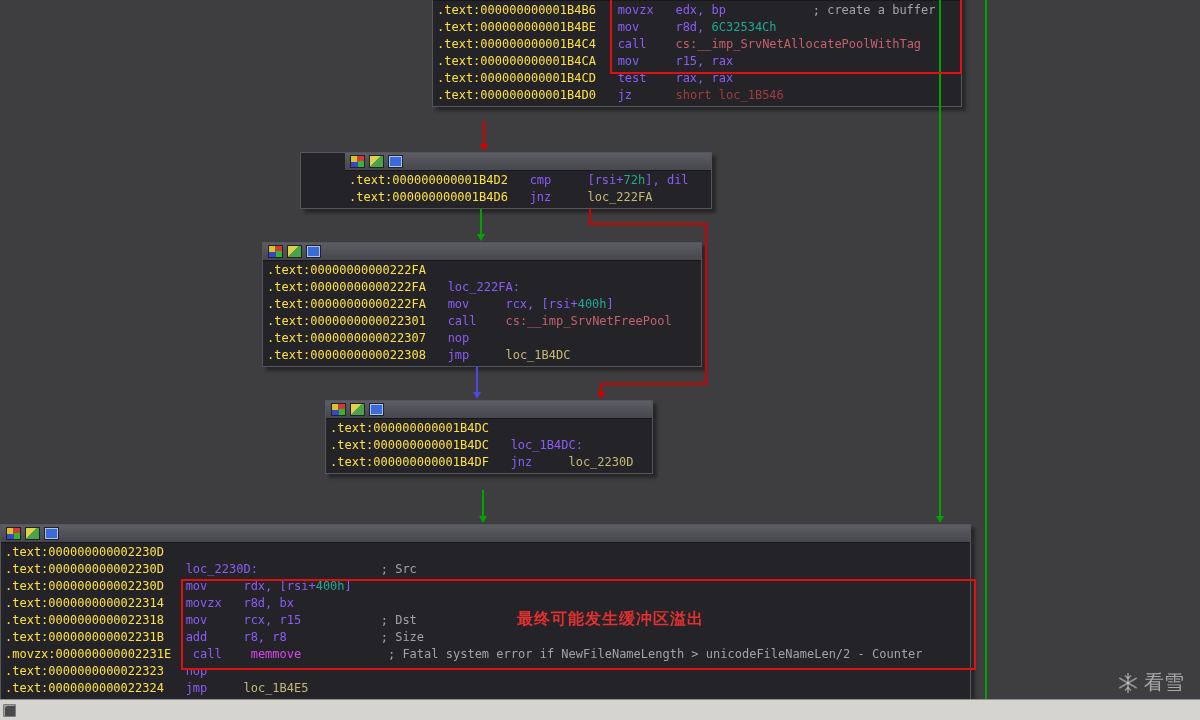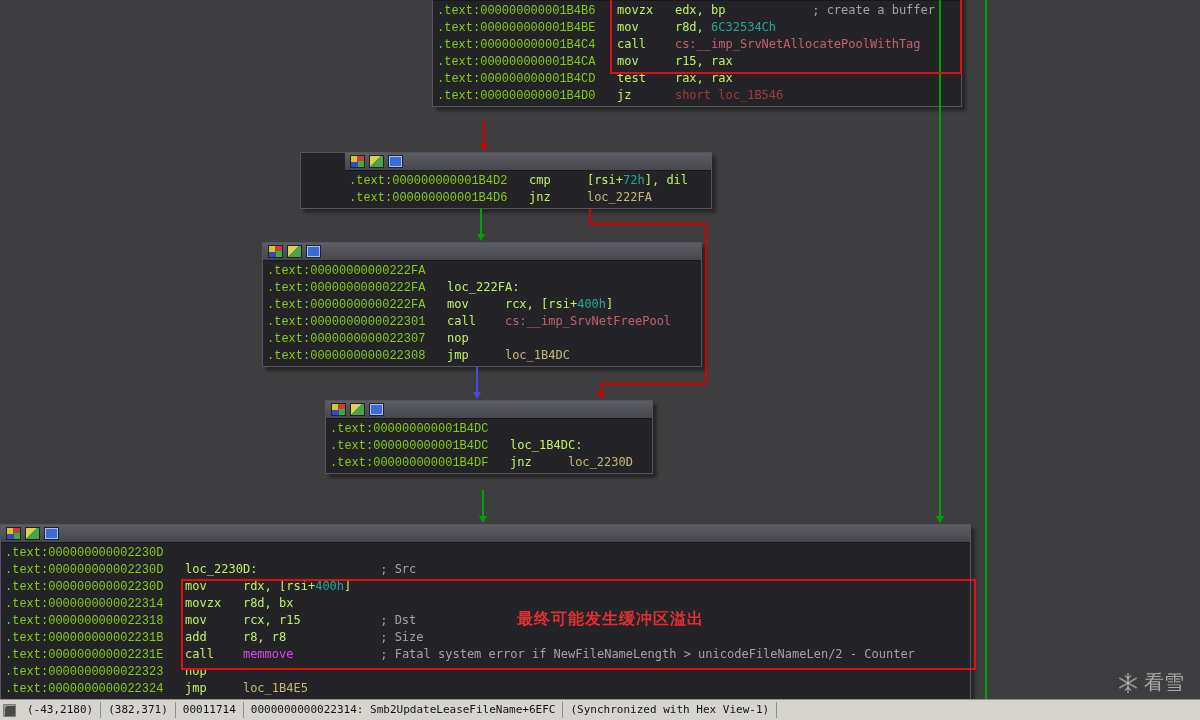--- a/index.html
+++ b/index.html
@@ -12,22 +12,22 @@
   .node-title{height:17px;background:linear-gradient(#5d5d65,#46464c);
               border-bottom:1px solid #18181b;display:flex;align-items:center;padding:0 3px;}
   .ic{width:13px;height:11px;display:inline-block;margin:0 2px;border:1px solid #222;}
   .ic-grid{background:conic-gradient(#d23a3a 0 25%,#35b335 25% 50%,#3548c9 50% 75%,#d8c22f 75%);}
   .ic-edit{background:linear-gradient(135deg,#ddd04a 45%,#4aa34a 45%);}
   .ic-group{background:#3a6bd6;box-shadow:inset 0 0 0 1px #a9c2f2;}
   .node-body{padding:1px 4px 2px 4px;}
   .code-line{height:17px;line-height:17px;font-size:12px;white-space:pre;}
 
   
-  .c-a{color:#84cc16;font-family:Liberation Mono, monospace;} 
-  .c-t{color:#bef264;} 
+  .c-a{color:#fde047;} 
+  .c-t{color:#8b5cf6;} 
   .c-n{color:#21a893;} 
   .c-c{color:#a3a3a3;} 
   .c-i{color:#c2606f;} 
   .c-l{color:#c6b878;} 
   .c-r{color:#a23c3c;} 
   .c-m{color:#d946ef;} 
 
   
   .block0{left:432px;top:-18px;width:528px;}
   .block1{left:300px;top:152px;width:366px;padding-left:44px;}
@@ -149,21 +149,21 @@
       <span class="ic ic-edit"></span>
       <span class="ic ic-group"></span>
     </div>
     <div class="node-body">
         <div class="code-line"><span class="c-a">.text:000000000002230D</span></div>
         <div class="code-line"><span class="c-a">.text:000000000002230D</span><span class="c-t">   loc_2230D:                 </span><span class="c-c">; Src</span></div>
         <div class="code-line"><span class="c-a">.text:000000000002230D</span><span class="c-t">   mov     rdx, [rsi+</span><span class="c-n">400h</span><span class="c-t">]</span></div>
         <div class="code-line"><span class="c-a">.text:0000000000022314</span><span class="c-t">   movzx   r8d, bx</span></div>
         <div class="code-line"><span class="c-a">.text:0000000000022318</span><span class="c-t">   mov     rcx, r15           </span><span class="c-c">; Dst</span></div>
         <div class="code-line"><span class="c-a">.text:000000000002231B</span><span class="c-t">   add     r8, r8             </span><span class="c-c">; Size</span></div>
-        <div class="code-line"><span class="c-a">.text:000000000002231E</span><span class="c-t">   call    </span><span class="c-m">memmove</span><span class="c-t">            </span><span class="c-c">; Fatal system error if NewFileNameLength &gt; unicodeFileNameLen/2 - Counter</span></div>
+        <div class="code-line"><span class="c-a">.movzx:000000000002231E</span><span class="c-t">   call    </span><span class="c-m">memmove</span><span class="c-t">            </span><span class="c-c">; Fatal system error if NewFileNameLength &gt; unicodeFileNameLen/2 - Counter</span></div>
         <div class="code-line"><span class="c-a">.text:0000000000022323</span><span class="c-t">   nop</span></div>
         <div class="code-line"><span class="c-a">.text:0000000000022324</span><span class="c-t">   jmp     </span><span class="c-l">loc_1B4E5</span></div>
       </div>
   </div>
 
   <div class="hlbox hlbox1"></div>
   <div class="hlbox hlbox2"></div>
 
   <div class="cn-note">最终可能发生缓冲区溢出</div>
 
@@ -177,22 +177,15 @@
           <line x1="15" y1="4.5" x2="12" y2="7.5"></line>
         <line x1="9" y1="19.5" x2="12" y2="16.5"></line>
           <line x1="15" y1="19.5" x2="12" y2="16.5"></line>
       </g>
     </svg>
     <span>看雪</span>
   </div>
 
   <div class="statusbar">
     <span class="status-icon"></span>
-    <span id="status-segments" style="display:flex;align-items:center;">
-        <span class="status-seg">(-43,2180)</span>
-        <span class="status-seg">(382,371)</span>
-        <span class="status-seg">00011714</span>
-        <span class="status-seg">0000000000022314: Smb2UpdateLeaseFileName+6EFC</span>
-        <span class="status-seg">(Synchronized with Hex View-1)</span>
-      </span>
   </div>
 
 </div>
 
 </body></html>

